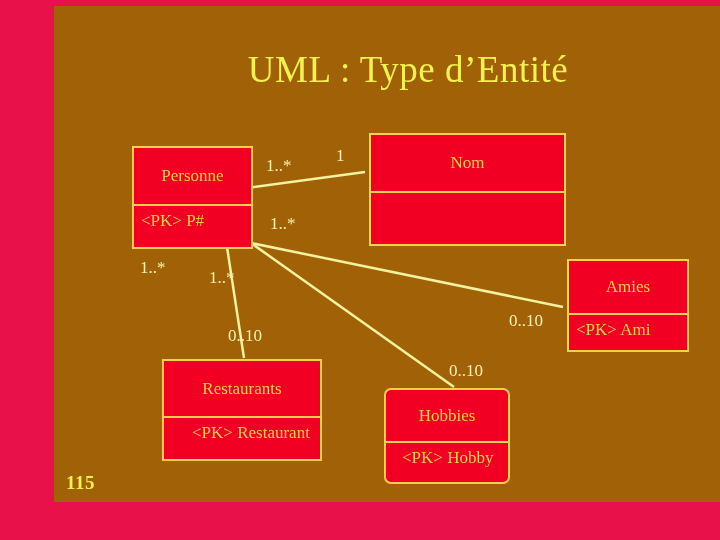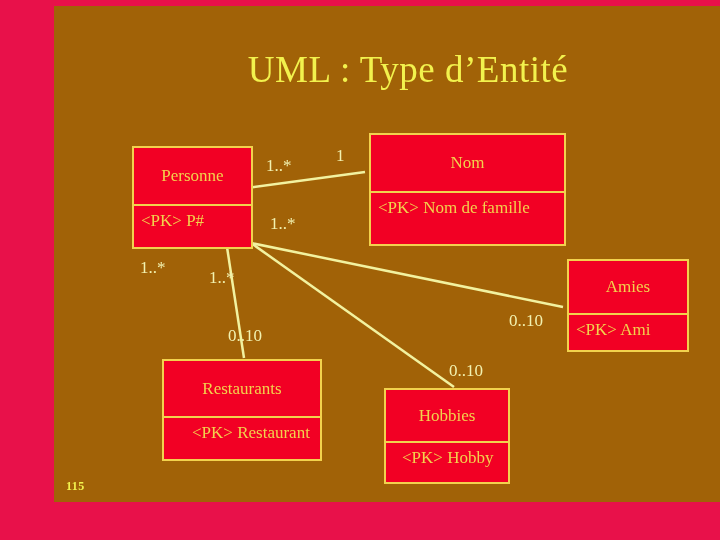--- a/index.html
+++ b/index.html
@@ -81,21 +81,21 @@
     font-size: 17px;
     white-space: nowrap;
     z-index: 6;
   }
   
   #page-num {
     position: absolute;
     left: 12px;
     bottom: 8px;
     color: #f2f24d;
-    font-size: 12px;
+    font-size: 19px;
     font-weight: bold;
     letter-spacing: 0.5px;
   }
 </style>
 </head>
 <body>
 
 <div id="slide">
   <div id="slide-inner">
 
@@ -111,36 +111,35 @@
     <div id="boxes">
         <div class="uml-box" style="left: 78px; top: 140px; width: 121px; height: 103px;">
           <div class="uml-title" style="height: 56px;">Personne</div>
           <div class="uml-attrs" style="height: 43px;">
             <div>&lt;PK&gt; P#</div>
           </div>
         </div>
         <div class="uml-box" style="left: 315px; top: 127px; width: 197px; height: 113px;">
           <div class="uml-title" style="height: 56px;">Nom</div>
           <div class="uml-attrs" style="height: 53px;">
-            <div>&lt;PK&gt; Nom de famille</div>
           </div>
         </div>
         <div class="uml-box" style="left: 513px; top: 253px; width: 122px; height: 93px;">
           <div class="uml-title" style="height: 52px;">Amies</div>
           <div class="uml-attrs" style="height: 37px;">
             <div>&lt;PK&gt; Ami</div>
           </div>
         </div>
         <div class="uml-box" style="left: 108px; top: 353px; width: 160px; height: 102px;">
           <div class="uml-title" style="height: 55px; border-radius: 23px;">Restaurants</div>
           <div class="uml-attrs" style="height: 43px; padding-left: 28px;">
             <div>&lt;PK&gt; Restaurant</div>
           </div>
         </div>
-        <div class="uml-box" style="left: 330px; top: 382px; width: 126px; height: 96px;">
+        <div class="uml-box" style="left: 330px; top: 382px; width: 126px; height: 96px; border-radius: 7px;">
           <div class="uml-title" style="height: 51px;">Hobbies</div>
           <div class="uml-attrs" style="height: 41px; padding-left: 16px;">
             <div>&lt;PK&gt; Hobby</div>
           </div>
         </div>
       </div>
     <div id="labels">
         <div class="mult" style="left: 212px; top: 150px;">1..*</div>
         <div class="mult" style="left: 282px; top: 140px;">1</div>
         <div class="mult" style="left: 216px; top: 208px;">1..*</div>

